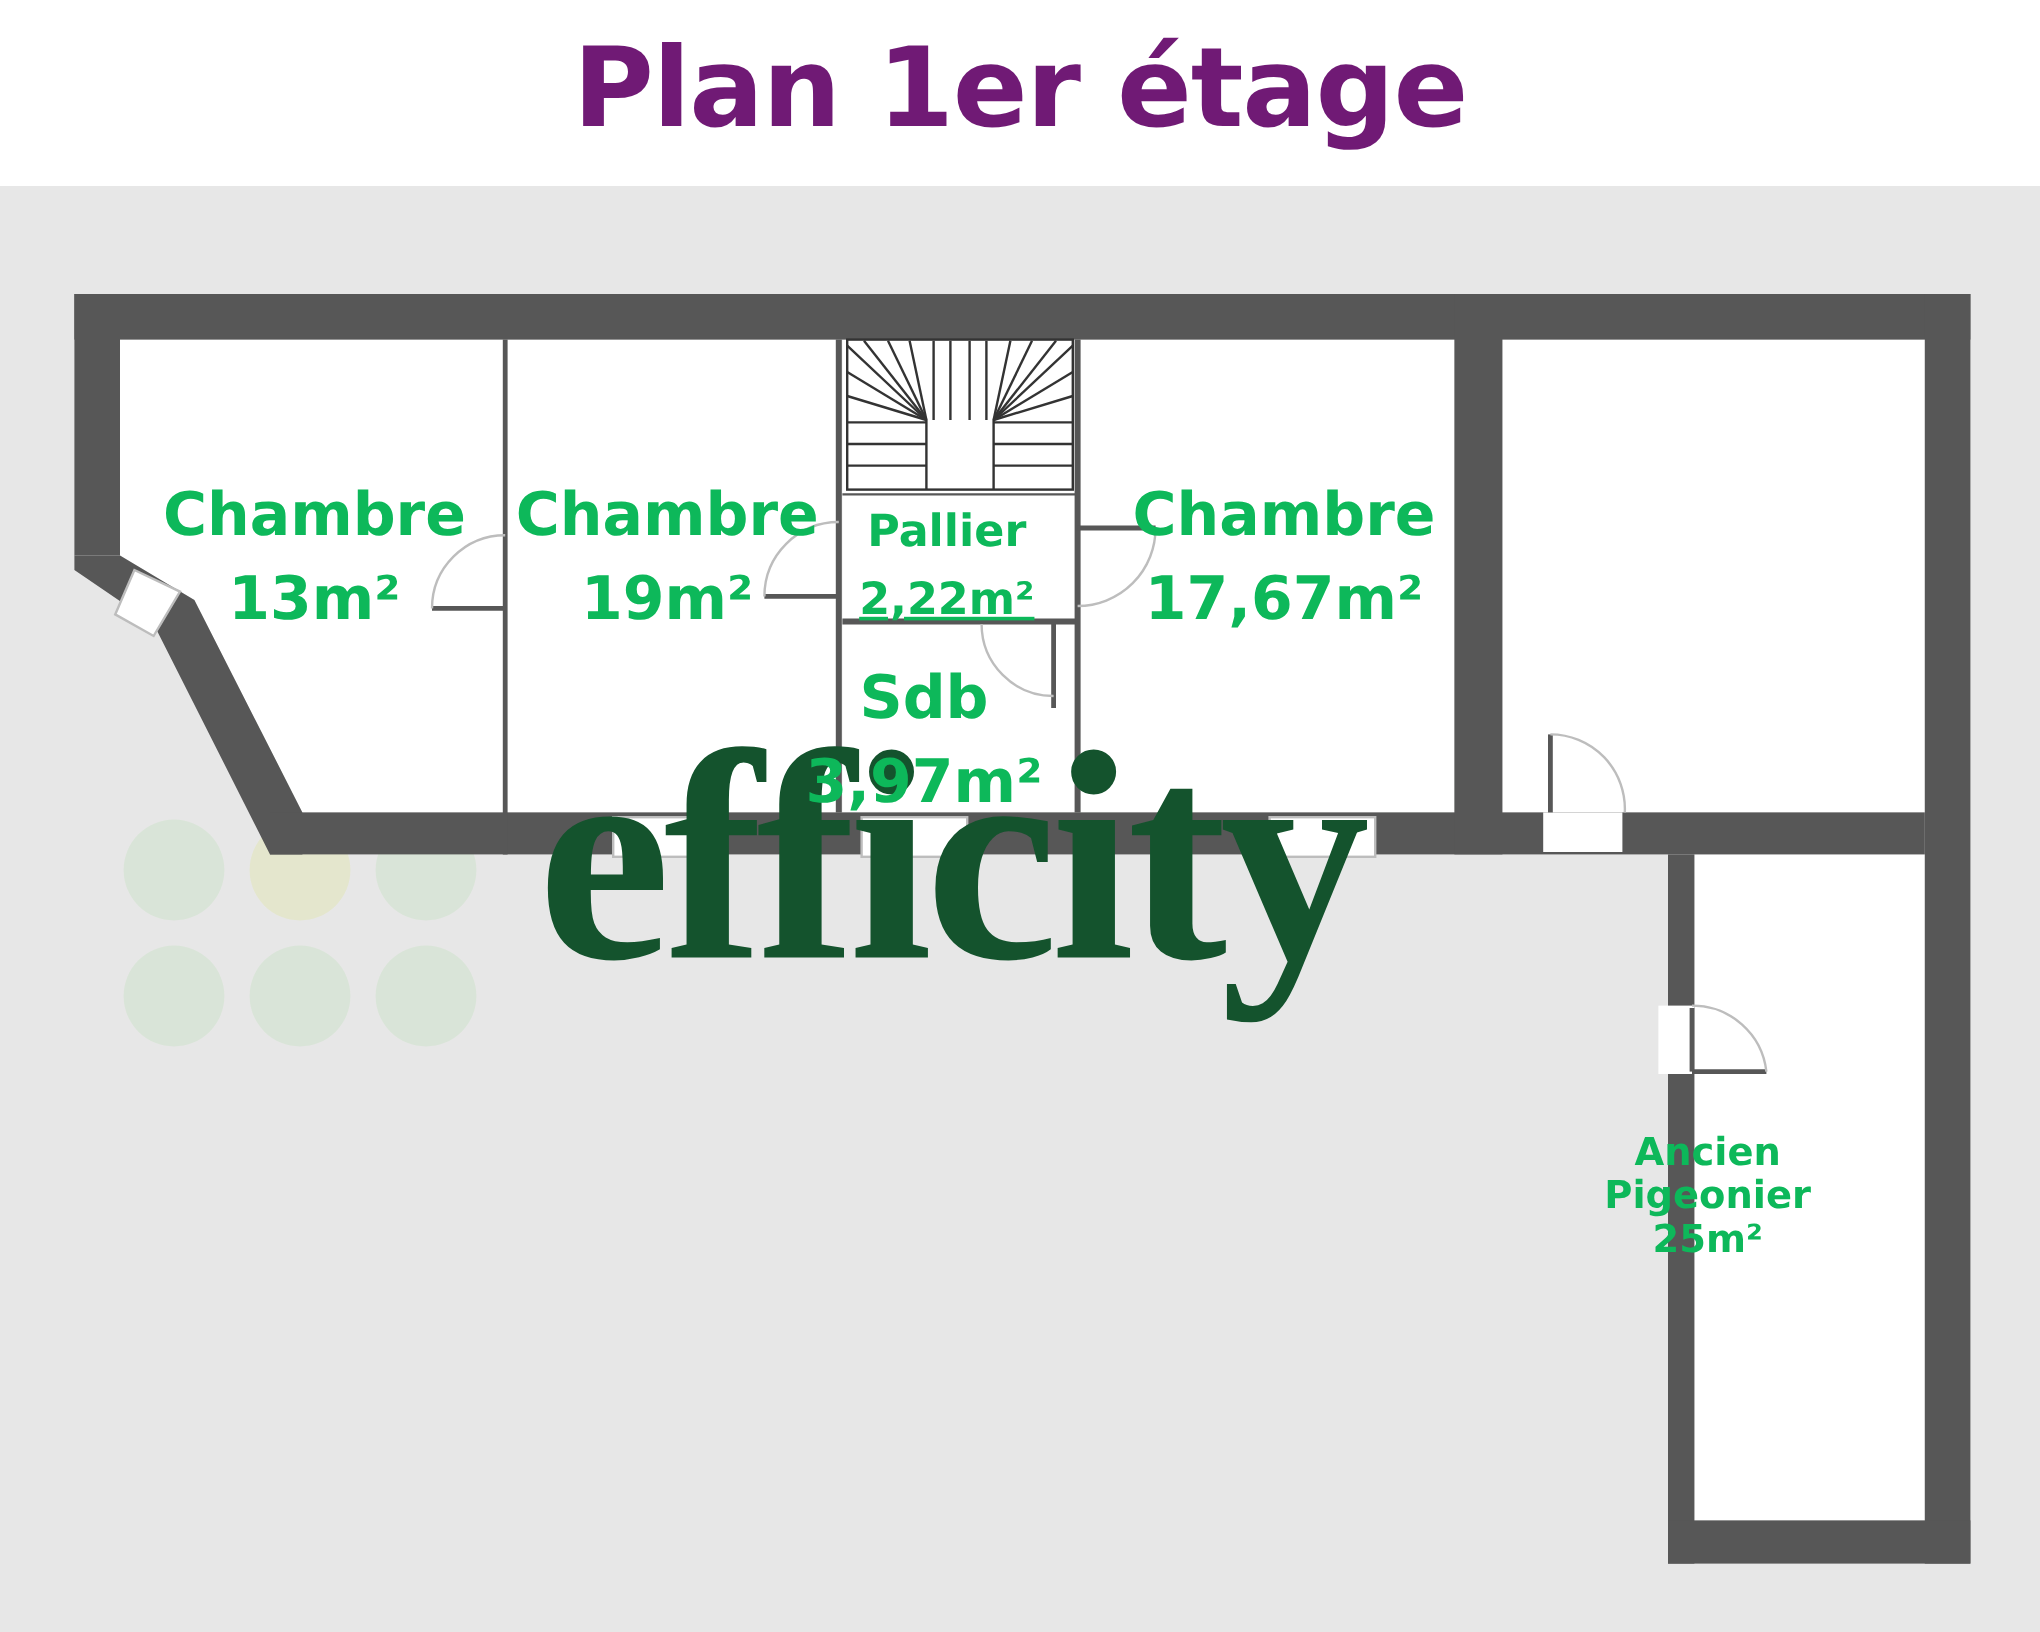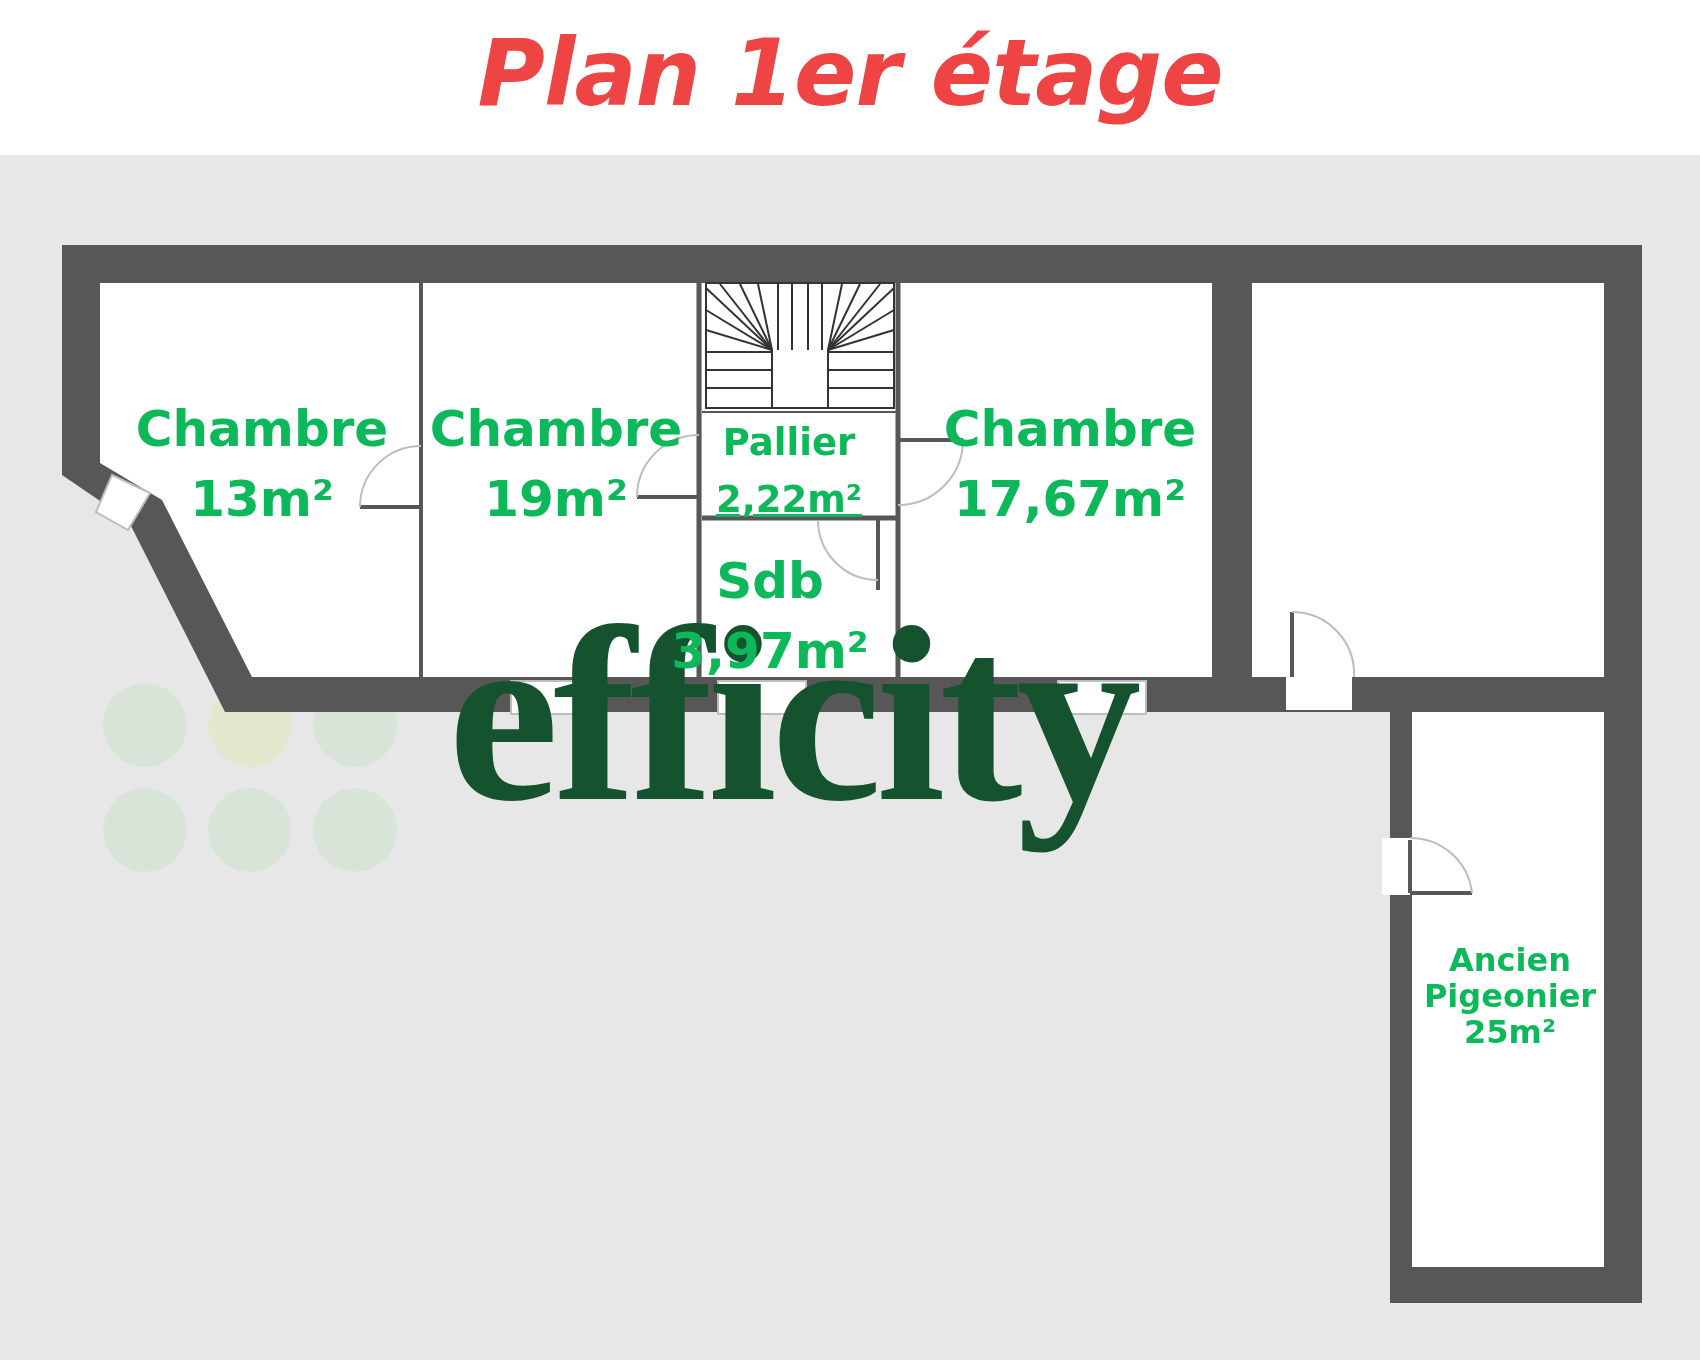--- a/index.html
+++ b/index.html
@@ -7,22 +7,22 @@
       width: 1700px; height: 1360px; position: relative; overflow: hidden;
       background: #ffffff;
       font-family: "Liberation Sans", "DejaVu Sans", sans-serif;
     }
     .title-bar {
       position: absolute; left: 0; top: 0; width: 1700px; height: 155px;
       background: #ffffff; display: flex; align-items: center; justify-content: center;
     }
     .title {
       font-family: "DejaVu Sans", sans-serif;
-      font-weight: bold; font-size: 92px; color: #ef4444;
-      letter-spacing: -1px; margin-top: -8px; font-style: italic;
+      font-weight: bold; font-size: 92px; color: #701a75;
+      letter-spacing: -1px; margin-top: -8px;
     }
     .canvas {
       position: absolute; left: 0; top: 155px; width: 1700px; height: 1205px;
       background: #e7e7e7;
     }
     svg.plan { position: absolute; left: 0; top: 0; }
     .watermark-text {
       position: absolute; left: 448px; top: 590px;
       font-family: Liberation Serif, serif; font-weight: bold;
       font-size: 250px; color: #14532d; letter-spacing: -6px;
@@ -183,17 +183,17 @@
 <div class="label l-lg" style="left:770px; top:556px;">
   <span>Sdb</span>
   <span>3,97m²</span>
 </div>
 <div class="label l-lg" style="left:1070px; top:404px;">
   <span>Chambre</span>
   <span>17,67m²</span>
 </div>
 <div class="label l-lg" style="left:1433px; top:404px;">
 </div>
-<div class="label l-md" style="left:1510px; top:944px;">
+<div class="label l-md" style="left:1423px; top:944px;">
   <span>Ancien</span>
   <span>Pigeonier</span>
   <span>25m²</span>
 </div>
 
 </body></html>

